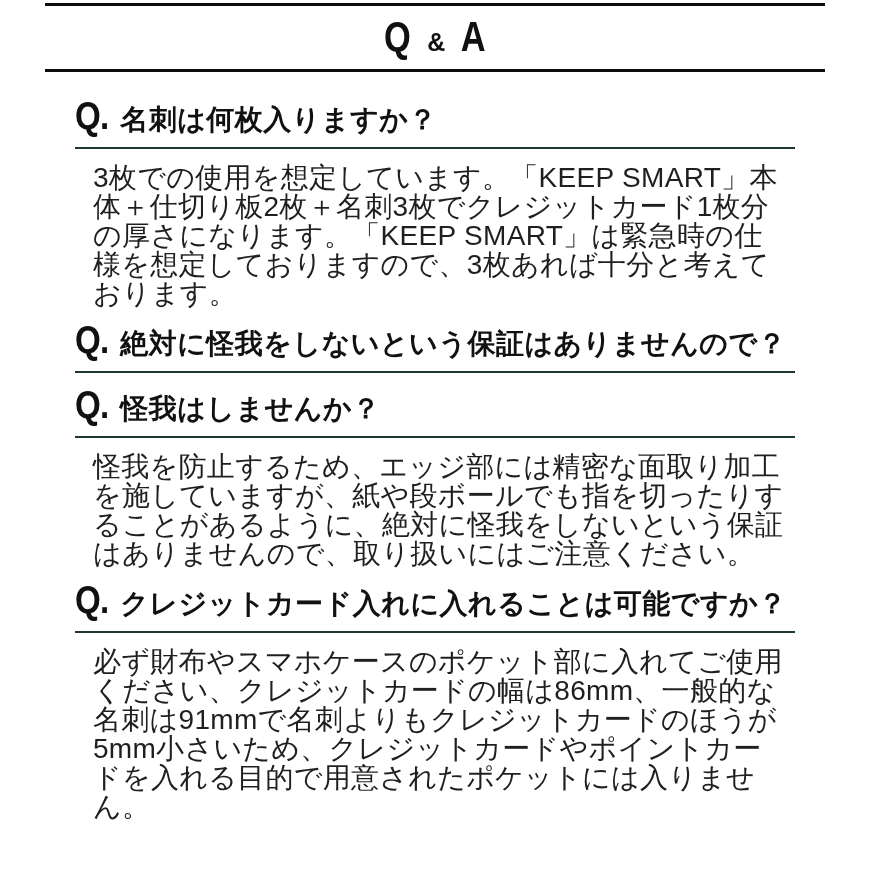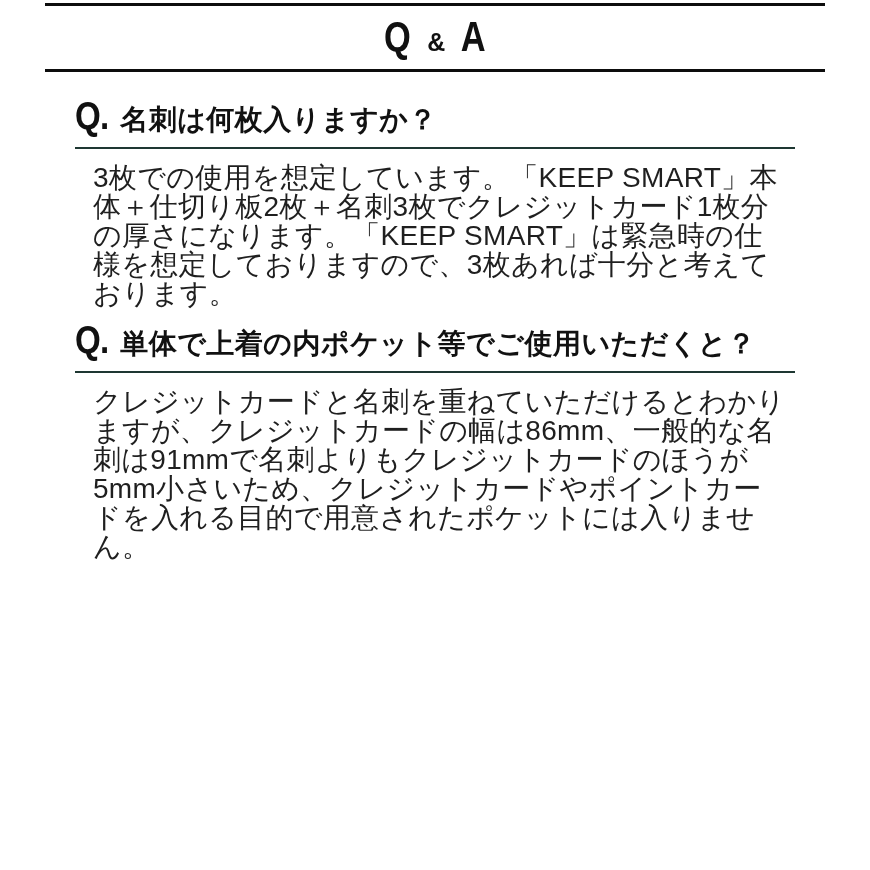--- a/index.html
+++ b/index.html
@@ -102,22 +102,29 @@
 
 <section class="qa">
   <h2>
     <span class="q-mark">Q.</span><span class="q-text">名刺は何枚入りますか？</span>
   </h2>
   <p class="a">3枚での使用を想定しています。「KEEP SMART」本体＋仕切り板2枚＋名刺3枚でクレジットカード1枚分の厚さになります。「KEEP SMART」は緊急時の仕様を想定しておりますので、3枚あれば十分と考えております。</p>
 </section>
 
 <section class="qa">
   <h2>
-    <span class="q-mark">Q.</span><span class="q-text">単体で上着の内ポケット等でご使用いただくと？</span>
+    <span class="q-mark">Q.</span><span class="q-text">絶対に怪我をしないという保証はありませんので？</span>
   </h2>
 </section>
 
 <section class="qa">
+  <h2>
+    <span class="q-mark">Q.</span><span class="q-text">怪我はしませんか？</span>
+  </h2>
+  <p class="a">怪我を防止するため、エッジ部には精密な面取り加工を施していますが、紙や段ボールでも指を切ったりすることがあるように、絶対に怪我をしないという保証はありませんので、取り扱いにはご注意ください。</p>
 </section>
 
 <section class="qa">
-  <p class="a">クレジットカードと名刺を重ねていただけるとわかりますが、クレジットカードの幅は86mm、一般的な名刺は91mmで名刺よりもクレジットカードのほうが5mm小さいため、クレジットカードやポイントカードを入れる目的で用意されたポケットには入りません。</p>
+  <h2>
+    <span class="q-mark">Q.</span><span class="q-text">クレジットカード入れに入れることは可能ですか？</span>
+  </h2>
+  <p class="a">必ず財布やスマホケースのポケット部に入れてご使用ください、クレジットカードの幅は86mm、一般的な名刺は91mmで名刺よりもクレジットカードのほうが5mm小さいため、クレジットカードやポイントカードを入れる目的で用意されたポケットには入りません。</p>
 </section>
 
 </body></html>

